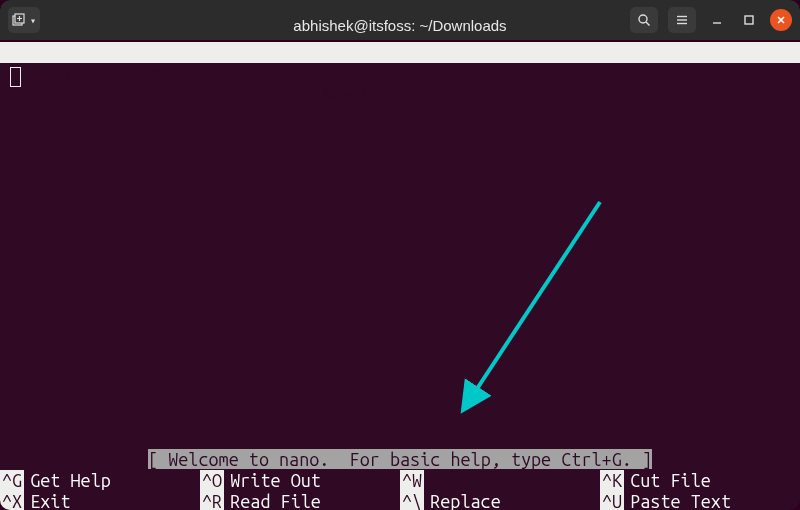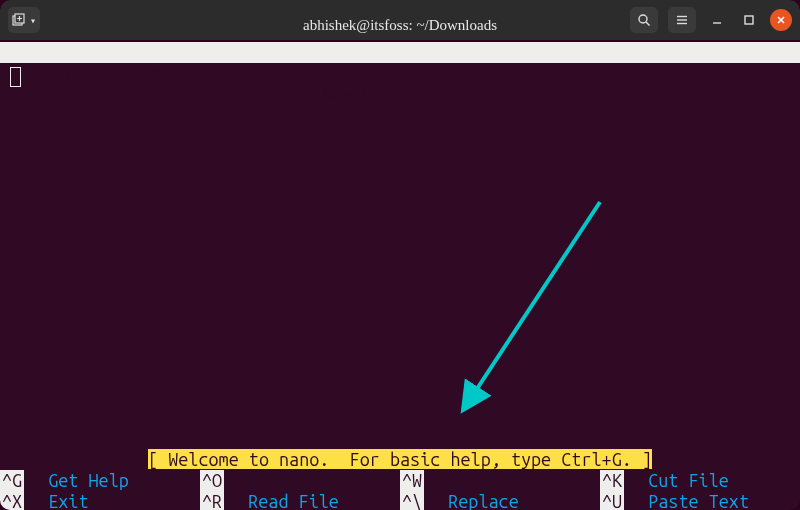--- a/index.html
+++ b/index.html
@@ -37,21 +37,21 @@
     }
     .tb-newtab .plus-chev {
       font-size: 10px;
       margin-left: 2px;
     }
     .tb-title {
       position: absolute;
       left: 50%;
       transform: translateX(-50%);
       color: #e8e8e8;
-      font-family: Liberation Serif, serif;
+      font-family: Liberation Sans, sans-serif;
       font-size: 15px;
       font-weight: 500;
       margin-top: 11px;
     }
     .tb-right { margin-left: auto; display: flex; align-items: center; gap: 10px; }
     .tb-iconbtn {
       width: 28px; height: 26px;
       background: #3a3a3a;
       border-radius: 5px;
       display: flex;
@@ -118,21 +118,21 @@
     }
     .status-line {
       position: absolute;
       bottom: 42px;
       left: 0;
       right: 0;
       text-align: center;
       height: 21px;
     }
     .status-line span.inv {
-      background: #fde047;
+      background: #a3a3a3;
       color: #300a24;
       white-space: pre;
     }
     .help-rows {
       position: absolute;
       bottom: 0;
       left: 0;
       right: 0;
       height: 42px;
     }
@@ -145,21 +145,21 @@
       display: flex;
       width: 25%;
     }
     .key {
       background: #eeeeec;
       color: #300a24;
       padding: 0 2px;
       min-width: 24px;
       text-align: left;
     }
-    .desc { color: #0ea5e9; padding-left: 24px; }
+    .desc { color: #ffffff; padding-left: 6px; }
   </style>
 </head>
 <body>
 
 <div class="titlebar">
   <div class="tb-left">
     <div class="tb-btn tb-newtab">
       <svg width="14" height="14" viewBox="0 0 14 14">
           <rect x="1" y="3" width="9" height="9" fill="none" stroke="#ddd" stroke-width="1.2"></rect>
           <rect x="3" y="1" width="9" height="9" fill="#3a3a3a" stroke="#ddd" stroke-width="1.2"></rect>
@@ -222,21 +222,21 @@
     <line x1="250" y1="110" x2="115" y2="315" stroke="#00c8c8" stroke-width="4" marker-end="url(#ah)"></line>
   </svg>
 
   <div class="status-line">
     <span class="inv">[ Welcome to nano.  For basic help, type Ctrl+G. ]</span>
   </div>
 
   <div class="help-rows">
     <div class="help-row">
       <div class="shortcut"><span class="key">^G</span><span class="desc">Get Help</span></div>
-      <div class="shortcut"><span class="key">^O</span></div>
+      <div class="shortcut"><span class="key">^O</span><span class="desc">Write Out</span></div>
       <div class="shortcut"><span class="key">^W</span></div>
       <div class="shortcut"><span class="key">^K</span><span class="desc">Cut File</span></div>
     </div>
     <div class="help-row">
       <div class="shortcut"><span class="key">^X</span><span class="desc">Exit</span></div>
       <div class="shortcut"><span class="key">^R</span><span class="desc">Read File</span></div>
       <div class="shortcut"><span class="key">^\</span><span class="desc">Replace</span></div>
       <div class="shortcut"><span class="key">^U</span><span class="desc">Paste Text</span></div>
     </div>
   </div>

